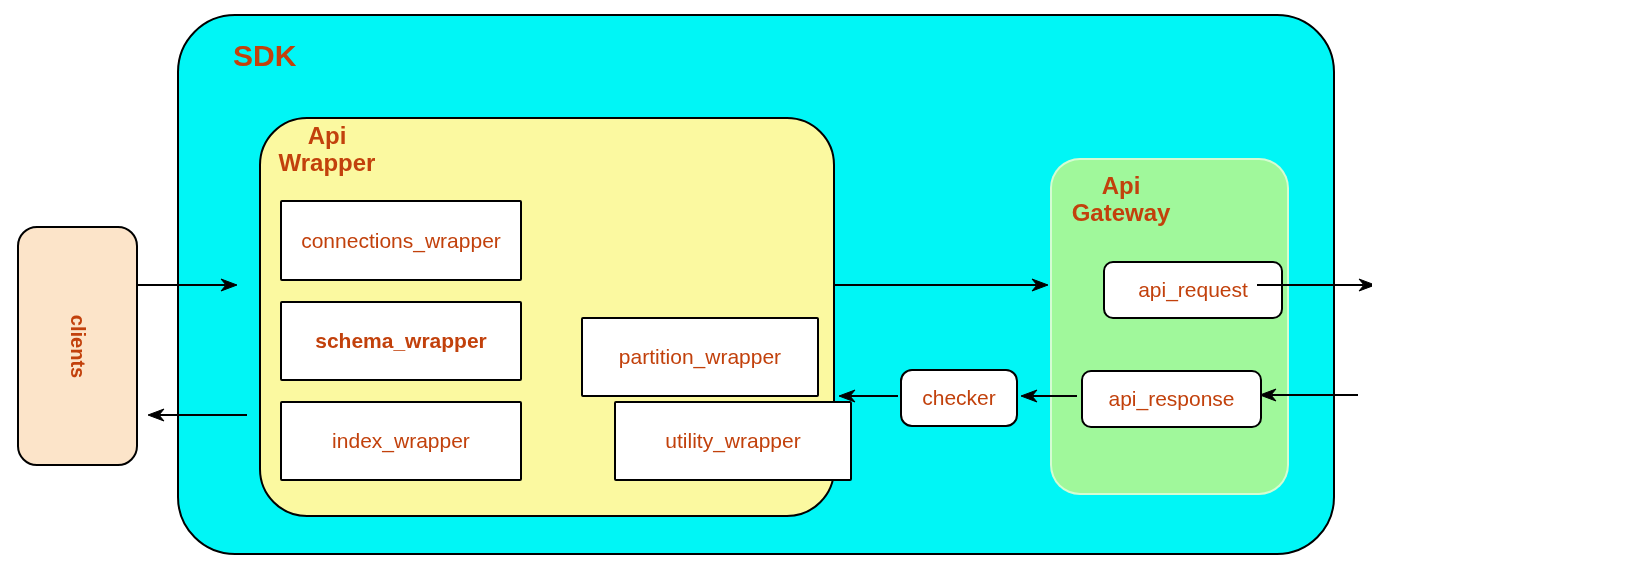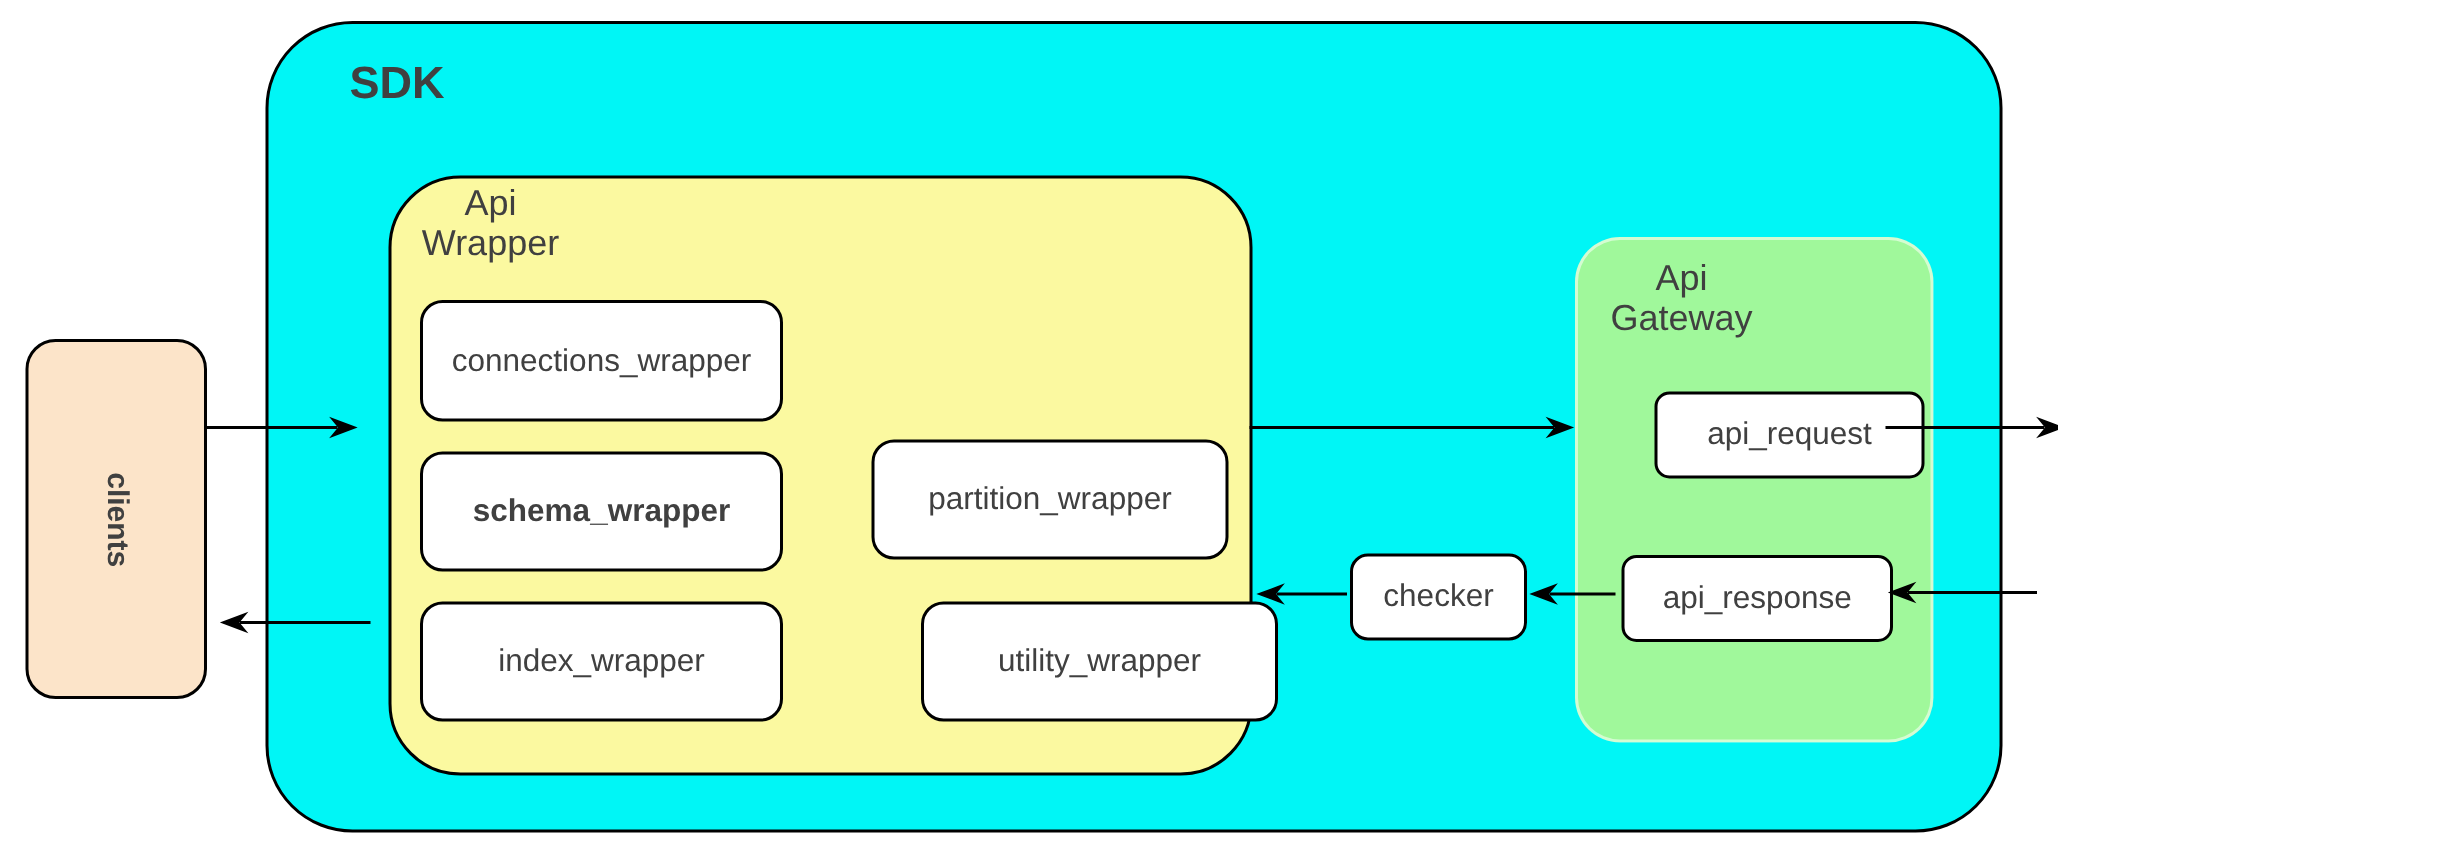--- a/index.html
+++ b/index.html
@@ -2,21 +2,21 @@
 <html style="--color-sdk-fill: #00f6f6; --color-wrapper-fill: #fbf9a0; --color-gateway-fill: #a0f89b; --color-clients-fill: #fce4c9; --color-milvus-fill: #e8e8e8; --color-node-fill: #ffffff; --color-border: #000000;"><head>
 <meta charset="utf-8">
 <style>
   html,body{margin:0;padding:0;background:#ffffff;}
   *{box-sizing:border-box;}
   .canvas{
     position:relative;
     width:1372px;height:574px;
     background:#ffffff;
     font-family:"Liberation Sans", sans-serif;
-    color:#404040;
+    color:#c2410c;
     overflow:hidden;
   }
   .node{position:absolute;border:2px solid #000;}
 
   
   .sdk{
     left:177px;top:14px;width:1158px;height:541px;
     background:var(--color-sdk-fill,#00f6f6);
     border-radius:58px;
   }
@@ -24,48 +24,48 @@
     position:absolute;left:54px;top:24px;
     font-size:30px;font-weight:bold;line-height:1.05;
   }
   .api-wrapper{
     position:absolute;left:80px;top:101px;width:576px;height:400px;
     background:var(--color-wrapper-fill,#fbf9a0);
     border:2px solid #000;border-radius:48px;
   }
   .group-label{
     position:absolute;
-    font-size:24px;font-weight:normal;line-height:1.12;
+    font-size:24px;font-weight:bold;line-height:1.12;
     text-align:center;
   }
   .api-wrapper .group-label{left:0px;top:4px;width:132px;}
   .api-gateway{
     position:absolute;left:871px;top:142px;width:239px;height:337px;
     background:var(--color-gateway-fill,#a0f89b);
     border:2px solid rgba(255,255,255,0.55);
     border-radius:30px;
   }
   .api-gateway .group-label{left:10px;top:13px;width:118px;}
 
   
   .leaf{
     position:absolute;
     background:var(--color-node-fill,#ffffff);
     border:2px solid #000;
     display:flex;align-items:center;justify-content:center;
     font-size:21px;white-space:nowrap;
   }
-  .wrap-box{border-radius:15px;}
+  .wrap-box{border-radius:2px;}
   .gw-box{border-radius:10px;}
 
   
   .pos-connections{left:19px;top:81px;width:242px;height:81px;}
   .pos-collections{left:320px;top:81px;width:238px;height:81px;}
   .pos-schema{left:19px;top:182px;width:242px;height:80px;font-weight:bold;}
-  .pos-partition{left:320px;top:174px;width:238px;height:80px;}
+  .pos-partition{left:320px;top:198px;width:238px;height:80px;}
   .pos-index{left:19px;top:282px;width:242px;height:80px;}
   .pos-utility{left:320px;top:282px;width:238px;height:80px;margin-left:33px;}
 
   
   .pos-request{left:29px;top:101px;width:180px;height:58px;margin-left:22px;}
   .pos-response{left:29px;top:210px;width:181px;height:58px;}
 
   
   .checker{
     position:absolute;left:721px;top:353px;width:118px;height:58px;

